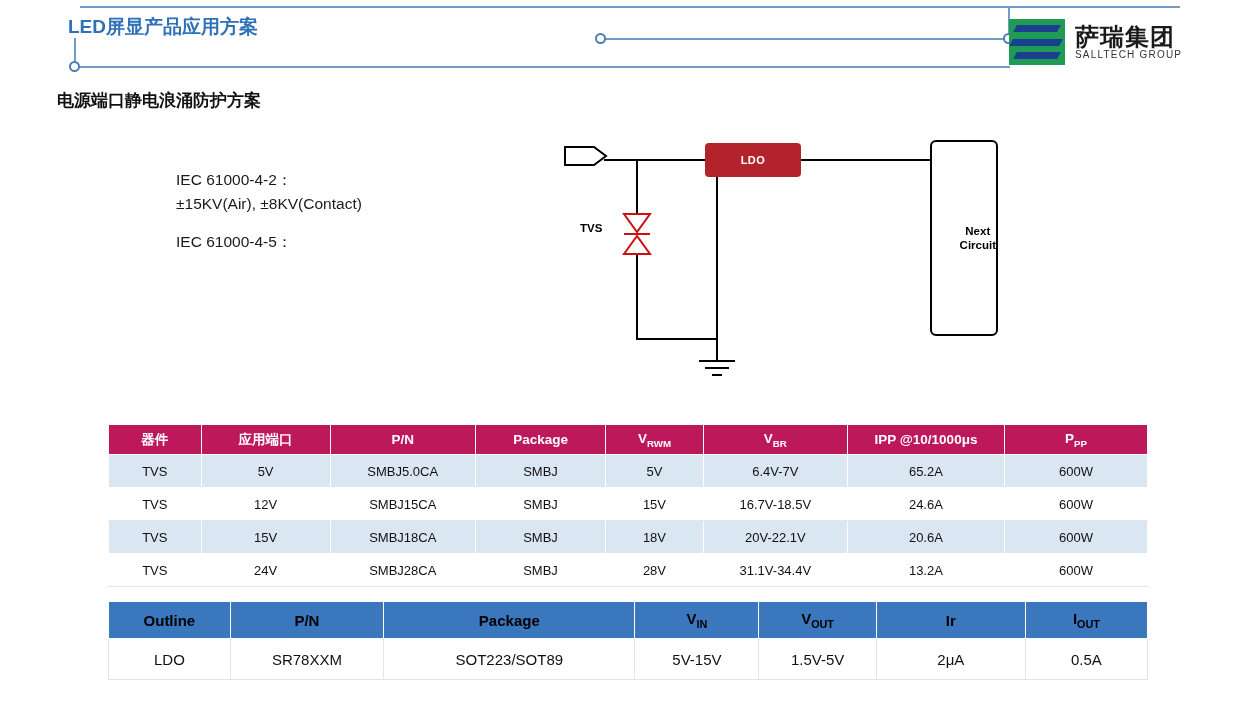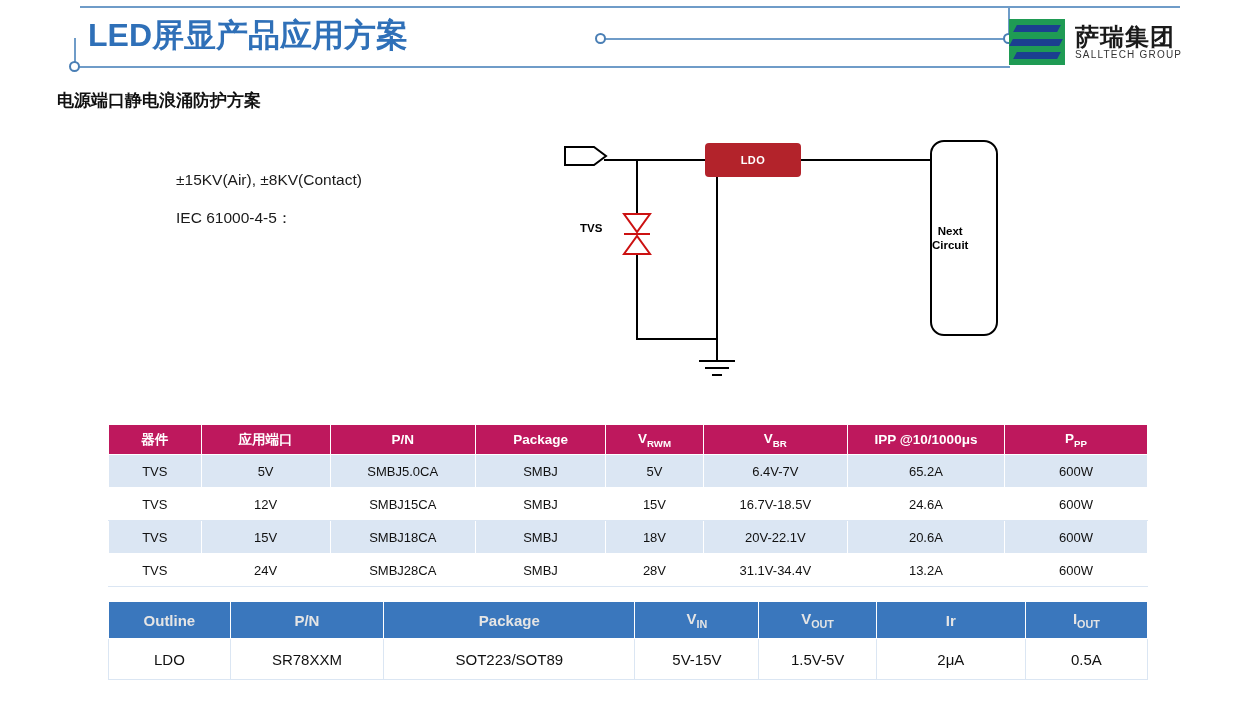--- a/index.html
+++ b/index.html
@@ -6,23 +6,22 @@
   body{
     width:1255px;height:705px;
     background:#ffffff;
     font-family:"Liberation Sans","DejaVu Sans",sans-serif;
     position:relative;
     overflow:hidden;
   }
   
   .hdr-title{
     position:absolute;left:68px;top:14px;
-    font-size:32px;font-weight:bold;color:#2f70b8;
+    font-size:19px;font-weight:bold;color:#2f70b8;
     letter-spacing:0px;
-    margin-left:20px;
   }
   .hdr-line{
     position:absolute;background:#6f9cc8;
   }
   .hdr-circle{
     position:absolute;width:11px;height:11px;border-radius:50%;
     border:2px solid #4a7fb5;background:#ffffff;box-sizing:border-box;
   }
   .logo-box{
     position:absolute;right:10px;top:14px;width:236px;height:56px;
@@ -54,43 +53,43 @@
   .sch{position:absolute;left:540px;top:130px;width:520px;height:270px;}
   .wire{position:absolute;background:#000;}
   .ldo-box{
     position:absolute;left:165px;top:13px;width:96px;height:34px;
     background:#b3232b;border-radius:4px;color:#fff;
     font-size:11px;font-weight:bold;display:flex;align-items:center;justify-content:center;
     letter-spacing:.5px;
   }
   .next-box{
     position:absolute;left:390px;top:10px;width:64px;height:192px;
-    border:2px solid #000;border-radius:14px;background:#fff;
-    display:flex;align-items:center;justify-content:flex-start;text-align:center;
+    border:2px solid #000;border-radius:6px;background:#fff;
+    display:flex;align-items:center;justify-content:flex-end;text-align:center;
     font-size:11.5px;font-weight:bold;line-height:1.25;
   }
   .tvs-label{
     position:absolute;left:40px;top:92px;font-size:11.5px;font-weight:bold;color:#000;
   }
   .arrow-in{position:absolute;left:24px;top:15px;}
 
   
   table{border-collapse:collapse;position:absolute;}
   table td,table th{border:1px solid #ffffff;text-align:center;}
   .t1{left:108px;top:424px;width:1040px;}
   .t1 th{
     background:#be185d;color:#fff;font-size:13.5px;font-weight:bold;height:27px;
   }
   .t1 td{
     font-size:13px;color:#111;height:30px;border:1px solid #ffffff;
   }
   .t1 tr.odd td{background:#dbe6f3;}
   .t1 tr.even td{background:#ffffff;border-top:1px solid #dbe6f3;border-bottom:1px solid #dbe6f3;}
   .t2{left:108px;top:601px;width:1040px;}
-  .t2 th{background:#3a77bd;color:#e5e5e5;font-size:15px;font-weight:bold;height:34px;}
+  .t2 th{background:#3a77bd;color:#000000;font-size:15px;font-weight:bold;height:34px;}
   .t2 td{font-size:15px;color:#111;height:38px;background:#fff;border:1px solid #dbe6f3;}
   sub{font-size:.72em;text-align:center;}
 </style>
 </head>
 <body>
 
 <div>
   <div class="hdr-title">LED屏显产品应用方案</div>
 
   <div class="hdr-line" style="left:80px;top:6px;width:1100px;height:2px;"></div>
@@ -112,20 +111,21 @@
     <div>
       <div class="logo-cn">萨瑞集团</div>
       <div class="logo-en">SALLTECH GROUP</div>
     </div>
   </div>
 </div>
 
 <div class="sub-title">电源端口静电浪涌防护方案</div>
 
 <div class="spec">
+  <div>IEC 61000-4-2：</div>
   <div>±15KV(Air), ±8KV(Contact)</div>
   <div class="gap"></div>
   <div>IEC 61000-4-5：</div>
   <div class="gap"></div>
 </div>
 
 <div class="sch">
 
   <svg class="arrow-in" width="44" height="22">
     <polygon points="1,2 30,2 42,11 30,20 1,20" fill="#ffffff" stroke="#000000" stroke-width="2"></polygon>

